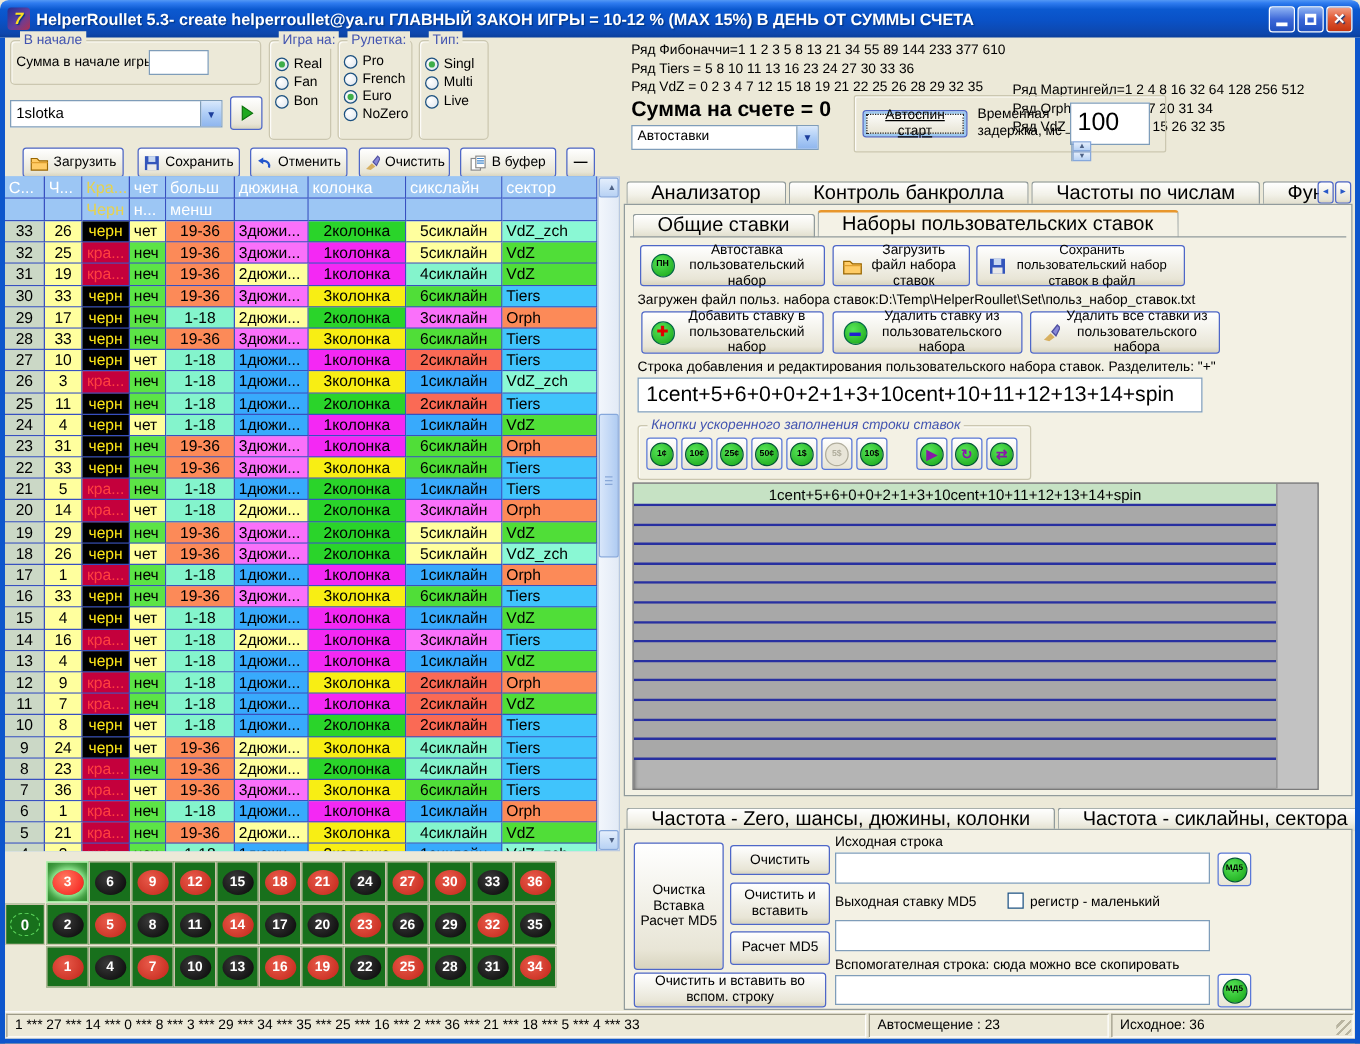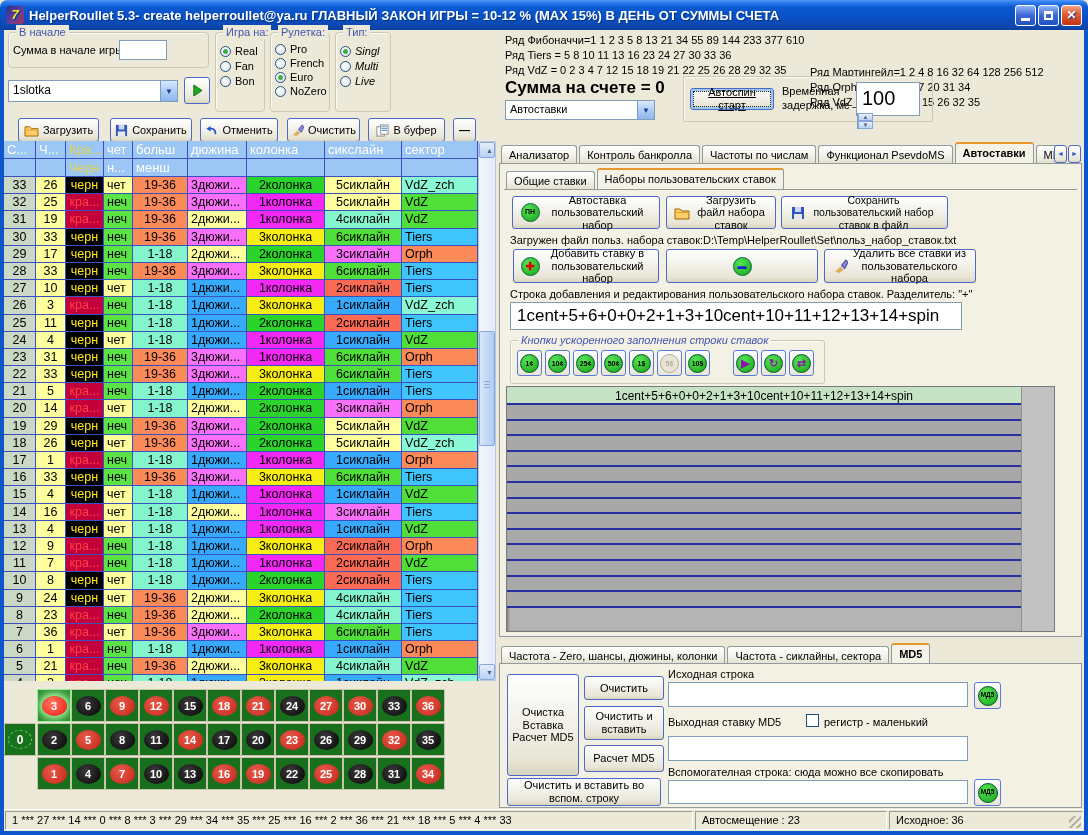--- a/index.html
+++ b/index.html
@@ -95,21 +95,21 @@
   .zero{position:absolute;left:0;top:38px;width:32px;height:33px;background:#18701C;border:1px solid #C8C4AA;
     display:grid;place-items:center;cursor:pointer;}
   .zero .zn{width:24px;height:19px;border:1px dashed #58D058;border-radius:50%;color:#fff;
     font-size:12px;font-weight:bold;text-align:center;line-height:18px;}
   
   .right{position:absolute;left:497px;top:30px;width:587px;height:778px;}
   .serline{font-size:11px;line-height:15px;white-space:nowrap;}
   .sum-label{position:absolute;left:8px;top:48px;font-size:17px;font-weight:bold;}
   .tabstrip{display:flex;align-items:flex-end;gap:2px;}
   .tab{background:linear-gradient(180deg,#FFFFFF,#F2F1E8 55%,#E0DDCB);border:1px solid #919B9C;border-bottom:none;
-    border-radius:3px 3px 0 0;padding:0 7px;font-size:11px;height:19px;line-height:18px;
+    border-radius:3px 3px 0 0;padding:0 19px;font-size:16px;height:19px;line-height:18px;
     white-space:nowrap;cursor:pointer;}
   .tab.sel{height:22px;line-height:19px;border-top:2px solid #E8972C;background:#F4F2E6;font-weight:bold;}
   .mtabs{position:absolute;left:4px;top:112px;width:556px;height:22px;overflow:hidden;}
   .tabarrows{position:absolute;right:3px;top:115px;display:flex;gap:1px;}
   .tarr{width:13px;height:18px;font-size:7px;color:#2858C8;padding:0;}
   .mpanel{position:absolute;left:2px;top:133px;width:583px;height:474px;background:#F3F1E4;
     border:1px solid #919B9C;}
   .subtabs{position:absolute;left:6px;top:4px;}
   .subpage-line{position:absolute;left:4px;top:25px;right:4px;height:1px;background:#919B9C;}
   .blab{position:absolute;font-size:11px;white-space:nowrap;}
@@ -220,21 +220,21 @@
           </label>
         <label class="radio-row" style="margin:2px;">
             <span class="radio"></span>
             <span>NoZero</span>
           </label>
       </div>
     </div>
 
     <div class="grp" style="left:331px;top:2px;width:56px;height:80px;">
       <span class="gt">Тип:</span>
-      <div style="position:absolute;left:2px;top:9px;font-style:italic;">
+      <div style="position:absolute;left:2px;top:9px;">
         <label class="radio-row">
             <span class="radio sel"></span>
             <span>Singl</span>
           </label>
         <label class="radio-row">
             <span class="radio"></span>
             <span>Multi</span>
           </label>
         <label class="radio-row">
             <span class="radio"></span>
@@ -847,20 +847,21 @@
       <button class="xpbtn" style="position:absolute;left:13px;top:85px;width:146px;height:34px;">
         <span class="circ">
             <span style="color:#E00000;font-size:11px;">✚</span>
           </span>
         <span style="width:108px;">Добавить ставку в пользовательский набор</span>
       </button>
       <button class="xpbtn" style="position:absolute;left:166px;top:85px;width:152px;height:34px;">
         <span class="circ">
             <span style="color:#2020D0;font-size:9px;">▬</span>
           </span>
+        <span style="width:112px;">Удалить ставку из пользовательского набора</span>
       </button>
       <button class="xpbtn" style="position:absolute;left:324px;top:85px;width:152px;height:34px;">
         <svg class="icon-svg" width="15" height="15" viewBox="0 0 14 14">
             <path d="M2 12 L7 7 l3 3 -4 3z" fill="#D8B060"></path>
             <path d="M8 6 l4 -5 2 2 -3 6z" fill="#8888D8" stroke="#5050A0"></path>
           </svg>
         <span style="width:116px;">Удалить все ставки из пользовательского набора</span>
       </button>
 
       <span class="blab" style="left:10px;top:124px;">Строка добавления и редактирования пользовательского набора ставок. Разделитель: "+"</span>

